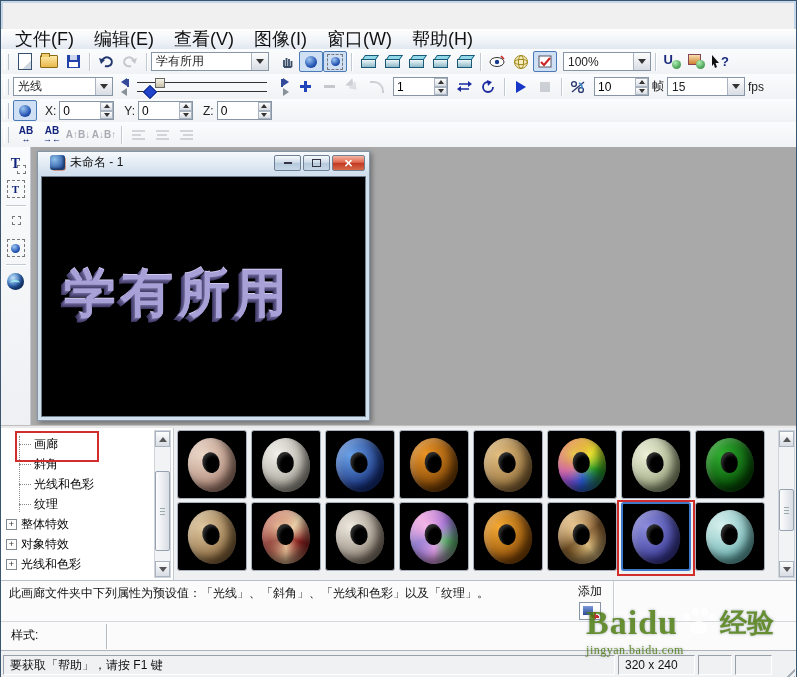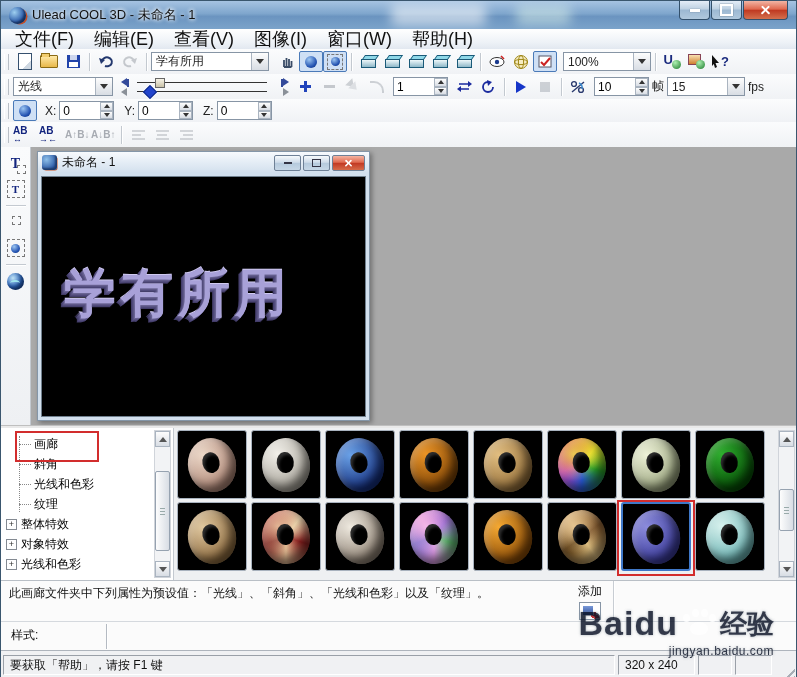--- a/index.html
+++ b/index.html
@@ -81,39 +81,39 @@
   .slider-wrap{width:176px;height:22px;position:relative;flex:none;margin:0 2px;}
   .rail{position:absolute;left:22px;right:24px;height:0;border-top:1px solid #333;}
   .rail.top{top:6px;} .rail.bot{top:15px;}
   .handle-sq{position:absolute;left:40px;top:2px;width:8px;height:8px;background:linear-gradient(#f6f3e8,#c9c2a8);border:1px solid #666;}
   .handle-dia{position:absolute;left:30px;top:11px;width:8px;height:8px;background:#2244cc;transform:rotate(45deg);border:1px solid #102a88;}
   .mini{position:absolute;font-size:9px;color:#445;line-height:9px;}
   .tri-r{width:0;height:0;border-top:4px solid transparent;border-bottom:4px solid transparent;border-left:6px solid #334a9a;display:inline-block;}
   .tri-l{width:0;height:0;border-top:4px solid transparent;border-bottom:4px solid transparent;border-right:6px solid #334a9a;display:inline-block;}
   .vbar{display:inline-block;width:2px;height:8px;background:#334a9a;vertical-align:middle;}
   
-  .ab-btn{width:26px;height:22px;display:flex;flex-direction:column;align-items:flex-start;justify-content:center;line-height:1;flex:none;}
+  .ab-btn{width:26px;height:22px;display:flex;flex-direction:column;align-items:center;justify-content:center;line-height:1;flex:none;}
   .ab-g{font-weight:bold;font-size:10px;color:#12247e;}
   .ab-s{font-size:9px;color:#12247e;margin-top:-1px;}
   .ab-btn.disabled .ab-g,.ab-btn.disabled .ab-s{color:#a7abb2;}
   .align-i{width:13px;display:flex;flex-direction:column;gap:2px;}
   .align-i i{height:2px;background:#a7abb2;display:block;}
   .align-i.l i:nth-child(2){width:70%;} .align-i.c i:nth-child(2){width:70%;margin:0 auto;} .align-i.r i:nth-child(2){width:70%;margin-left:auto;}
   
   .main{position:absolute;left:0;top:146px;right:0;height:278px;display:flex;}
   .left-toolbar{width:29px;background:linear-gradient(#fafbfc,#eef0f3);border-right:1px solid #c3c9d0;display:flex;flex-direction:column;align-items:center;padding-top:4px;gap:2px;flex:none;}
   .lt-btn{width:24px;height:24px;display:flex;align-items:center;justify-content:center;}
   .lt-sep{width:20px;height:1px;background:#c3c9d0;box-shadow:0 1px 0 #fff;margin:2px 0;}
   .bigT{font-weight:bold;font-size:14px;color:#12247e;font-family:"Liberation Serif","DejaVu Serif",serif;}
   .sphere-big{width:17px;height:17px;border-radius:50%;background:radial-gradient(circle at 35% 30%,#bfe2f4,#2a66c0 55%,#0f2c70);box-shadow:inset -3px -3px 4px rgba(0,0,0,.45);position:relative;}
   .sphere-big::after{content:"";position:absolute;left:3px;top:7px;width:10px;height:4px;border-radius:50%;border-top:2px solid #9fe6ee;}
   .mdi{flex:1;background:#a9a9a9;position:relative;}
   
   .child{position:absolute;left:6px;top:4px;width:333px;height:270px;background:#d2e0ee;border:1px solid #8496a8;box-shadow:2px 2px 5px rgba(0,0,0,.35);box-sizing:border-box;}
-  .child-title{height:20px;display:flex;align-items:center;padding:0 4px;background:linear-gradient(#f7fafd,#e3ecf5 55%,#d4e1ee);position:relative;}
+  .child-title{height:20px;display:flex;align-items:center;padding:0 12px;background:linear-gradient(#f7fafd,#e3ecf5 55%,#d4e1ee);position:relative;}
   .mini-icon{width:15px;height:15px;border-radius:3px;margin-right:5px;flex:none;
              background:radial-gradient(circle at 30% 30%,#8ec0ea,#2a58a4 70%);box-shadow:inset -2px -2px 2px rgba(0,0,0,.35),1px 1px 0 -0.5px #c8501e;}
   .child-title .ct{font-size:12px;color:#111;}
   .cbtns{position:absolute;right:4px;top:3px;display:flex;gap:2px;}
   .cbtn{width:27px;height:16px;border:1px solid #6e8096;border-radius:2px;background:linear-gradient(#f6fafc,#cfdcea 45%,#b6cadd 52%,#c6d7e7);display:flex;align-items:center;justify-content:center;box-sizing:border-box;}
   .cbtn.close{width:33px;background:linear-gradient(#f4b4a2,#e06a50 45%,#c23a24 52%,#d66a48);}
   .cg-min{width:8px;height:2px;background:#334;} .cbtn.close .g-x{transform:scale(.8);}
   .cg-max{width:7px;height:6px;border:1.5px solid #334;}
   .canvas{position:absolute;left:3px;right:3px;top:24px;bottom:3px;background:#000;border:1px solid #70808e;overflow:hidden;}
   .text3d{position:absolute;left:22px;top:82px;font-size:52px;font-weight:bold;letter-spacing:5px;color:#a8a1d8;white-space:nowrap;
@@ -159,54 +159,37 @@
   .info-div{position:absolute;left:612px;top:0;bottom:0;width:1px;background:#c8cdd3;box-shadow:1px 0 0 #fff;}
   .stylebar{position:absolute;left:0;top:620px;right:0;height:29px;background:#fbfbfb;border-top:1px solid #d5d9de;font-size:12px;color:#111;}
   .stylebar .slabel{position:absolute;left:10px;top:5px;}
   .style-div{position:absolute;left:105px;top:2px;bottom:2px;width:1px;background:#b4bac2;box-shadow:1px 0 0 #fff;}
   .statusbar{position:absolute;left:0;top:649px;right:0;height:28px;background:#f0f1f3;border-top:1px solid #aeb4bc;display:flex;align-items:center;font-size:12px;color:#111;}
   .spanel{height:20px;border:1px solid;border-color:#9aa0a8 #fff #fff #9aa0a8;display:flex;align-items:center;padding:0 6px;box-sizing:border-box;background:#f0f1f3;}
   .sp-help{width:612px;margin-left:2px;} .sp-size{width:77px;margin-left:3px;} .sp-a{width:34px;margin-left:3px;} .sp-b{width:37px;margin-left:3px;}
   .grip-corner{position:absolute;right:1px;bottom:1px;width:13px;height:13px;
                background:repeating-linear-gradient(135deg,transparent 0 3px,#a8aeb6 3px 4.5px);clip-path:polygon(100% 0,100% 100%,0 100%);}
   
-  .watermark{position:absolute;right:22px;bottom:18px;z-index:60;color:#0f172a;opacity:.85;text-align:right;
-             text-shadow:0 0 3px rgba(130,140,150,.8);pointer-events:none;}
+  .watermark{position:absolute;right:22px;bottom:18px;z-index:60;color:#4d7c0f;opacity:.85;text-align:left;
+             text-shadow:0 0 3px rgba(130,140,150,.8);pointer-events:none;font-family:Liberation Serif, serif;}
   .wm-row{display:flex;align-items:center;gap:4px;justify-content:center;}
   .wm-brand{font-size:34px;font-weight:bold;letter-spacing:1px;}
   .wm-suffix{font-size:27px;font-weight:bold;}
   .paw{width:34px;height:34px;position:relative;flex:none;}
   .paw::before{content:"";position:absolute;left:8px;top:15px;width:18px;height:13px;border-radius:50% 50% 45% 45%;background:#fff;}
   .paw::after{content:"";position:absolute;left:1px;top:7px;width:7px;height:8px;border-radius:50%;background:#fff;
               box-shadow:9px -5px 0 #fff,18px -5px 0 #fff,26px 0 0 #fff;}
   .wm-url{font-size:12px;margin-top:1px;letter-spacing:.5px;}
   .eye-svg,.globe-svg{display:block;}
 </style>
 </head>
 <body>
 
 <div class="window">
 
-  <div class="titlebar">
-    <div class="blob1"></div>
-    <div class="blob2"></div>
-    <div class="app-icon"></div>
-    <span class="title-text">Ulead COOL 3D - 未命名 - 1</span>
-    <div class="winbtns">
-      <div class="wbtn">
-          <span class="g-min"></span>
-        </div>
-      <div class="wbtn">
-          <span class="g-max"></span>
-        </div>
-      <div class="wbtn close">
-          <span class="g-x"></span>
-        </div>
-    </div>
-  </div>
 
   <div class="menubar" id="menubar">
       <span class="menu-item">文件(F)</span>
       <span class="menu-item">编辑(E)</span>
       <span class="menu-item">查看(V)</span>
       <span class="menu-item">图像(I)</span>
       <span class="menu-item">窗口(W)</span>
       <span class="menu-item">帮助(H)</span>
     </div>
 

